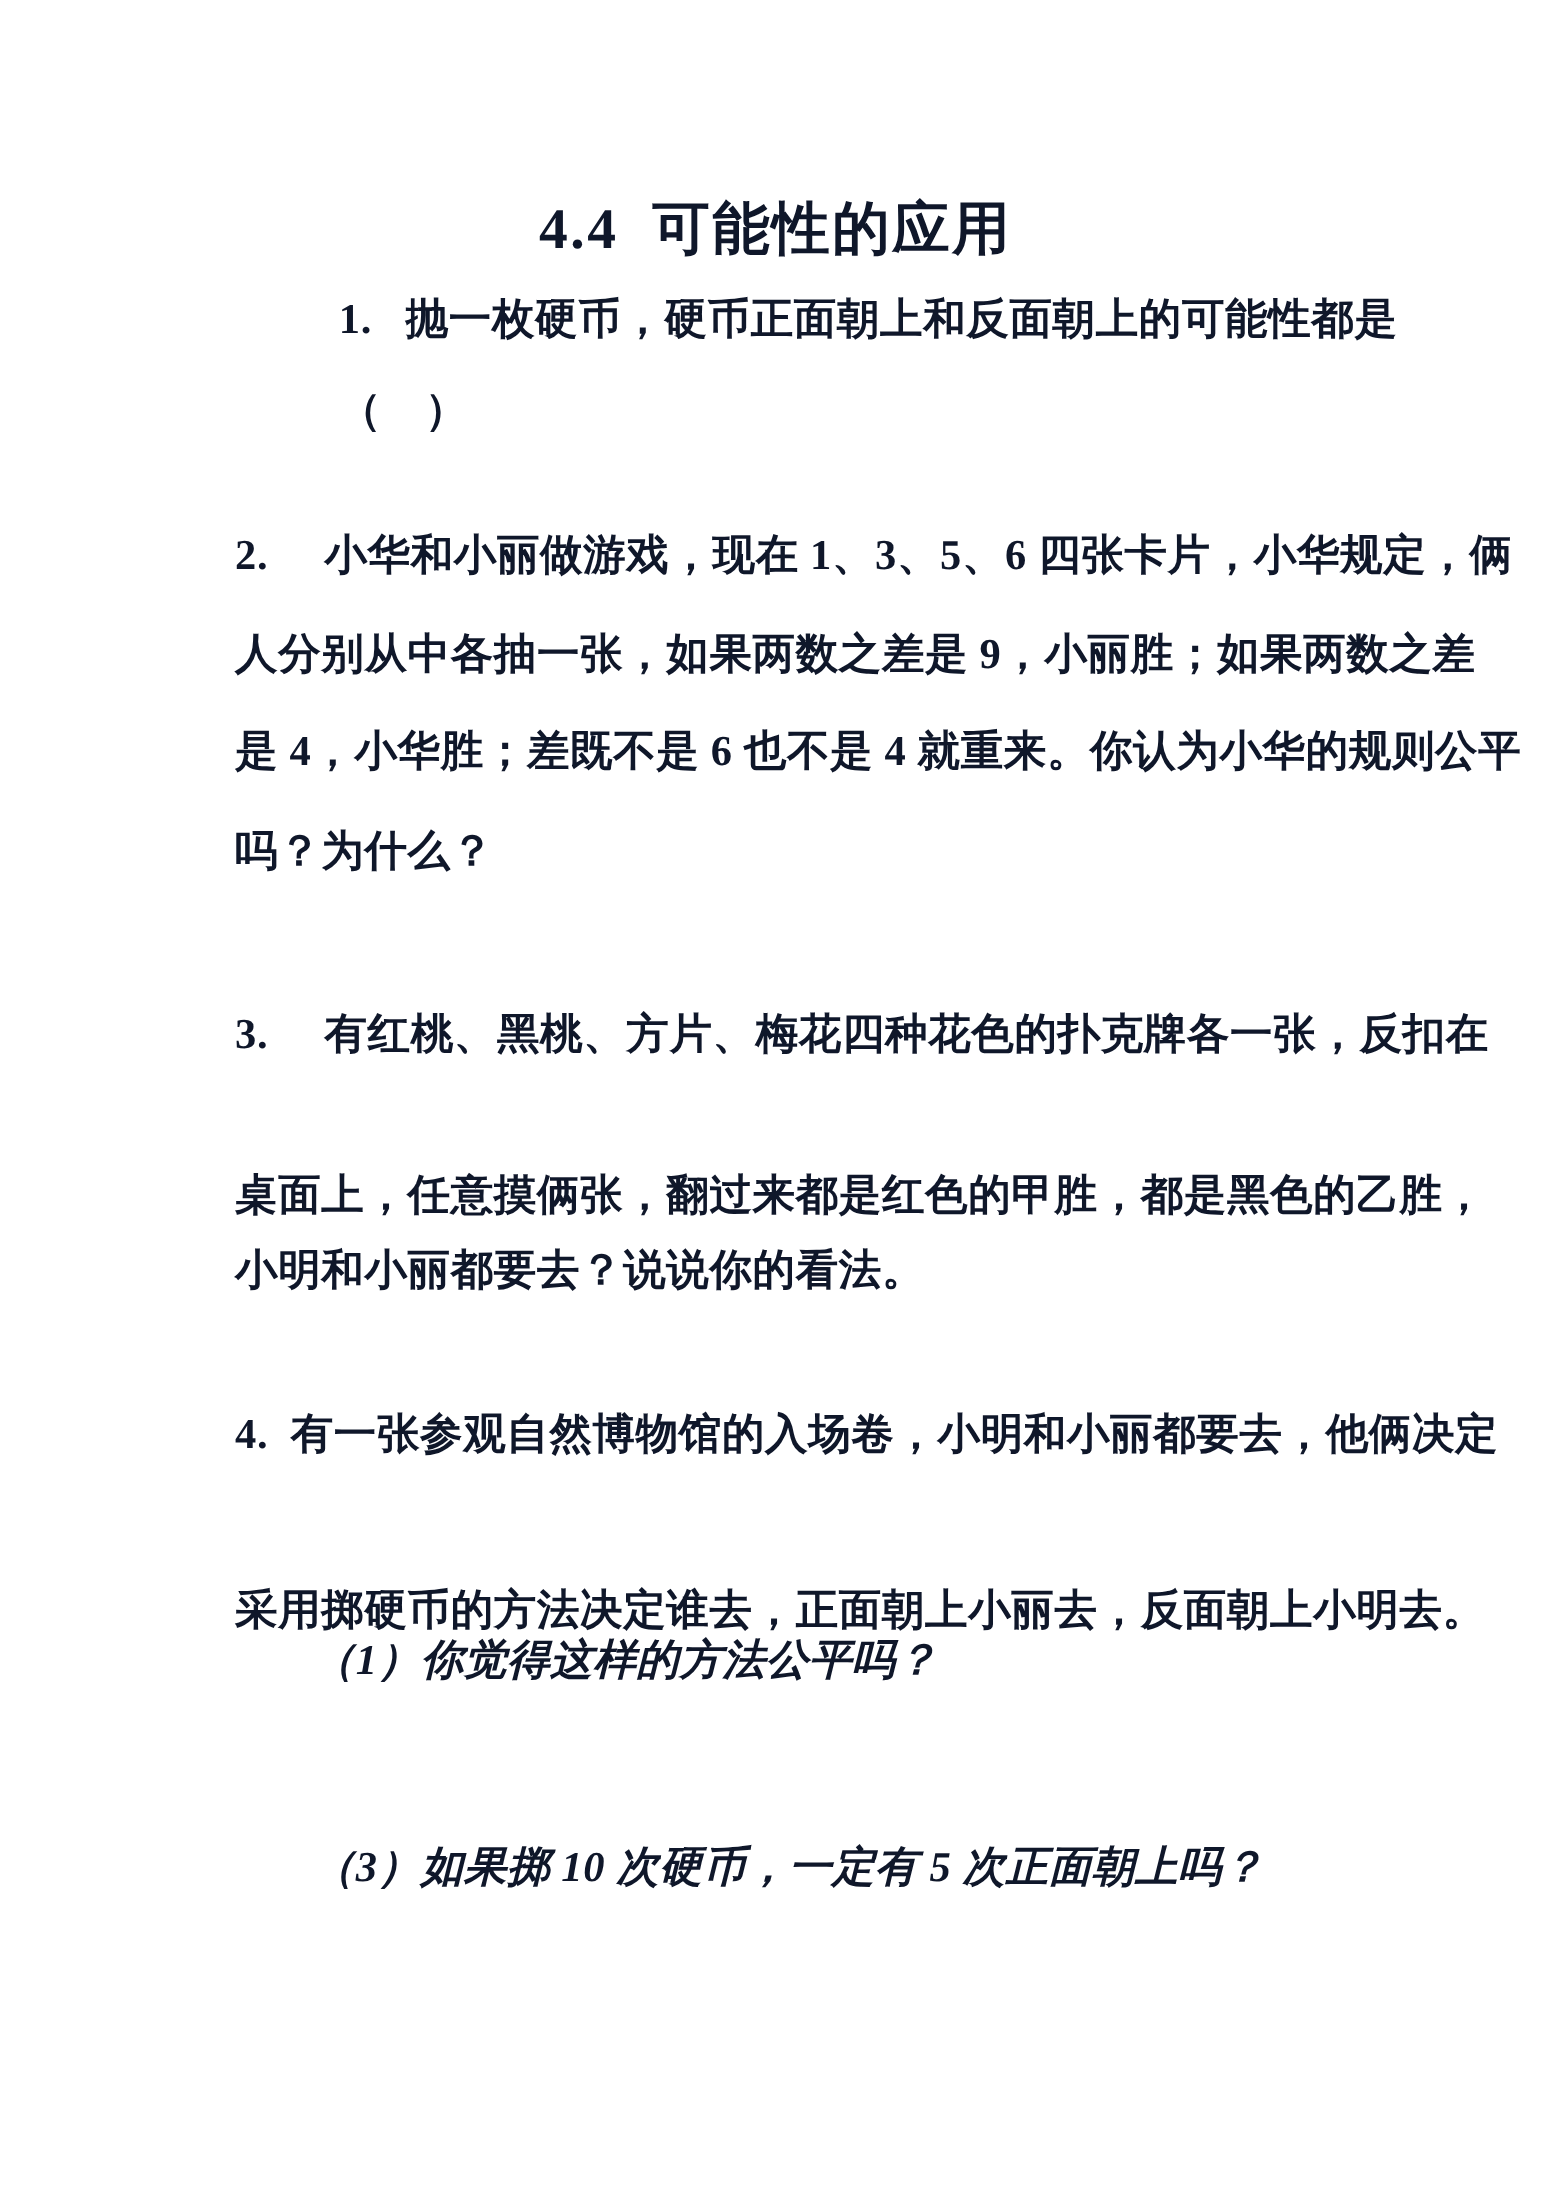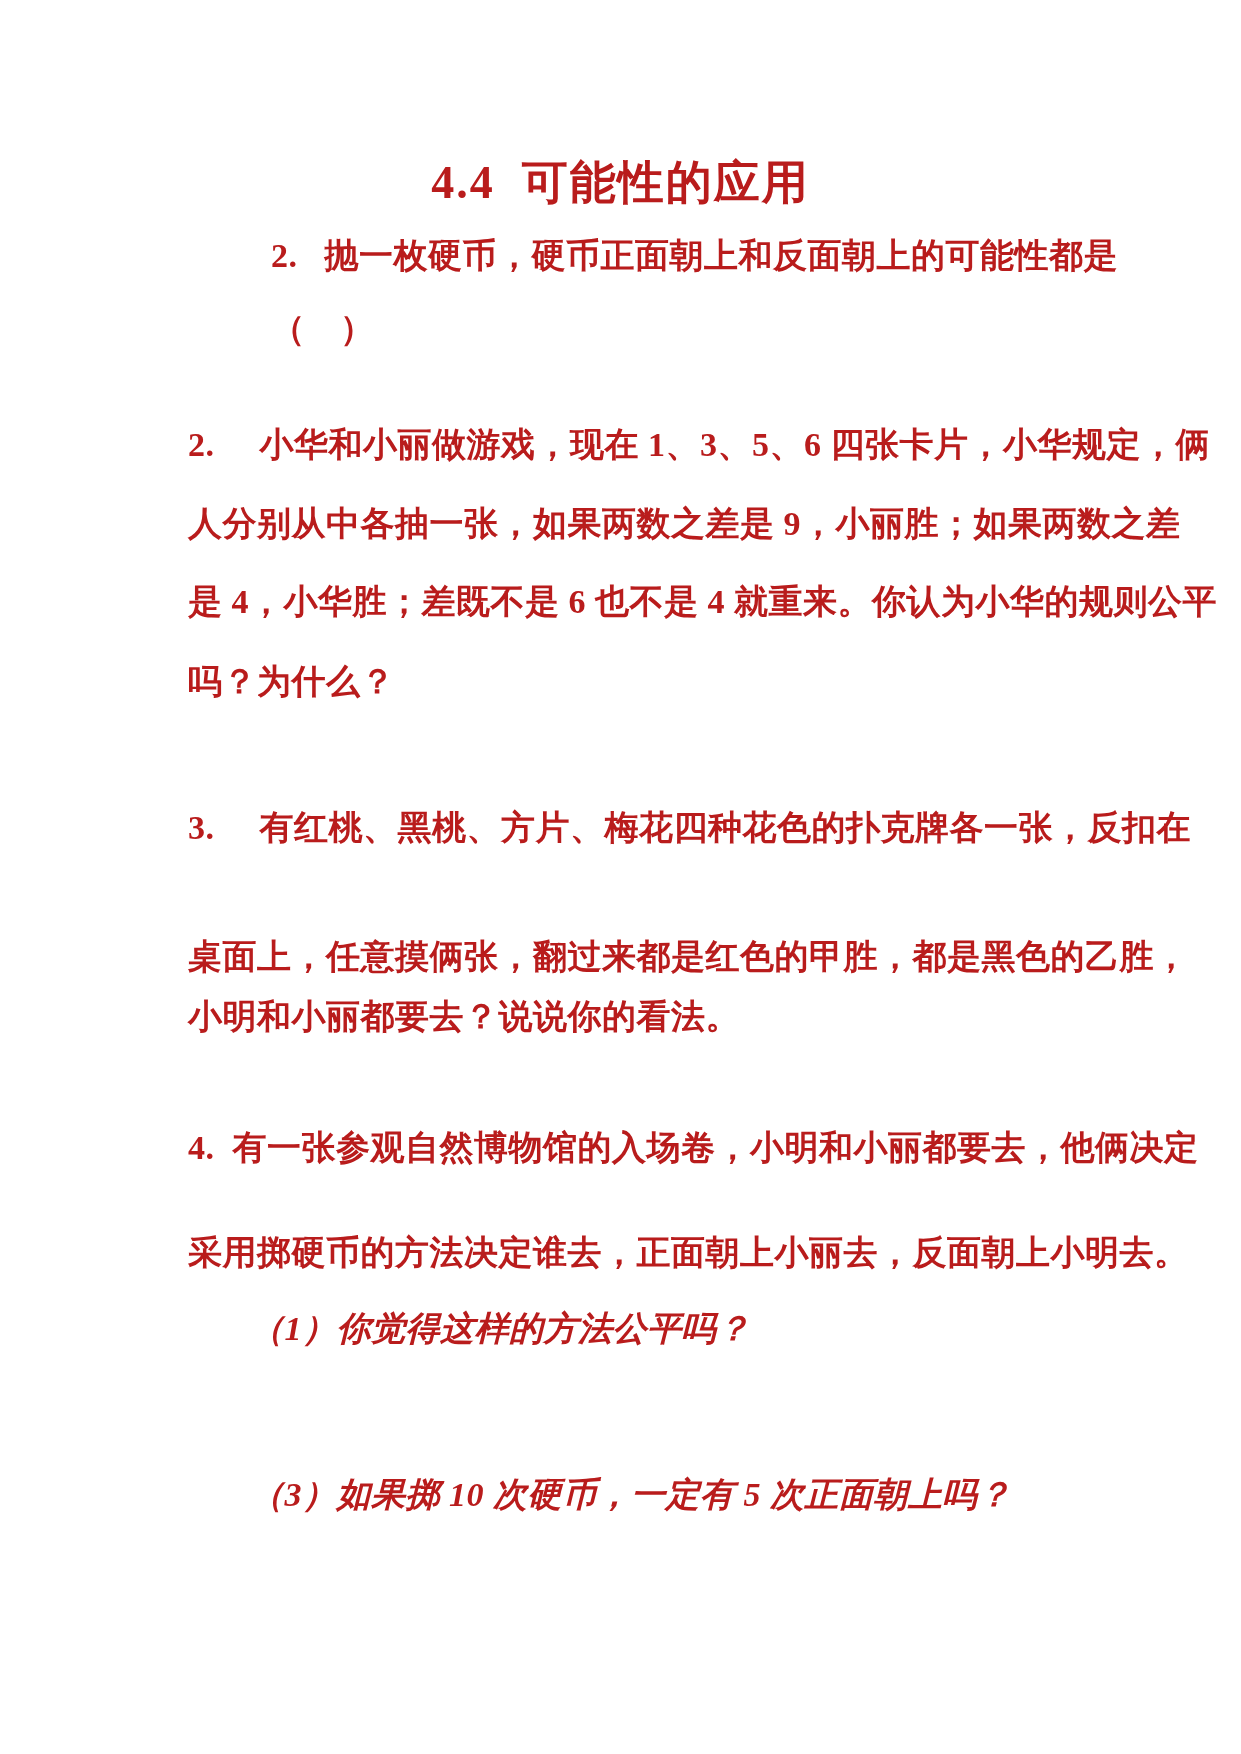--- a/index.html
+++ b/index.html
@@ -5,21 +5,21 @@
   html, body {
     margin: 0;
     padding: 0;
     background: #ffffff;
   }
   .page {
     position: relative;
     width: 1241px;
     height: 1754px;
     background: #ffffff;
-    color: #b91c1c;
+    color: #0f172a;
     font-family: "Liberation Serif", "DejaVu Serif", serif;
     overflow: hidden;
   }
   .line {
     position: absolute;
     left: 188px;
     white-space: pre;
     font-size: 34px;
     line-height: 1;
     font-weight: 700;
@@ -36,30 +36,30 @@
   .indent-q1 { left: 271px; }
   .indent-sub { left: 250px; font-style: italic; }
 </style>
 </head>
 <body>
 
 <div class="page">
 
   <div class="line title" style="top:160px">4.4  可能性的应用</div>
 
-  <div class="line indent-q1" style="top:239px">2.   抛一枚硬币，硬币正面朝上和反面朝上的可能性都是</div>
+  <div class="line indent-q1" style="top:239px">1.   抛一枚硬币，硬币正面朝上和反面朝上的可能性都是</div>
   <div class="line indent-q1" style="top:312px">（　）</div>
 
   <div class="line" style="top:428px">2.     小华和小丽做游戏，现在 1、3、5、6 四张卡片，小华规定，俩</div>
   <div class="line" style="top:507px">人分别从中各抽一张，如果两数之差是 9，小丽胜；如果两数之差</div>
   <div class="line" style="top:585px">是 4，小华胜；差既不是 6 也不是 4 就重来。你认为小华的规则公平</div>
   <div class="line" style="top:665px">吗？为什么？</div>
 
   <div class="line" style="top:811px">3.     有红桃、黑桃、方片、梅花四种花色的扑克牌各一张，反扣在</div>
   <div class="line" style="top:940px">桌面上，任意摸俩张，翻过来都是红色的甲胜，都是黑色的乙胜，</div>
   <div class="line" style="top:1000px">小明和小丽都要去？说说你的看法。</div>
 
   <div class="line" style="top:1131px">4.  有一张参观自然博物馆的入场卷，小明和小丽都要去，他俩决定</div>
-  <div class="line" style="top:1236px">采用掷硬币的方法决定谁去，正面朝上小丽去，反面朝上小明去。</div>
+  <div class="line" style="top:1272px">采用掷硬币的方法决定谁去，正面朝上小丽去，反面朝上小明去。</div>
   <div class="line indent-sub" style="top:1312px">（1）你觉得这样的方法公平吗？</div>
   <div class="line indent-sub" style="top:1478px">（3）如果掷 10 次硬币，一定有 5 次正面朝上吗？</div>
 
 </div>
 
 </body></html>

